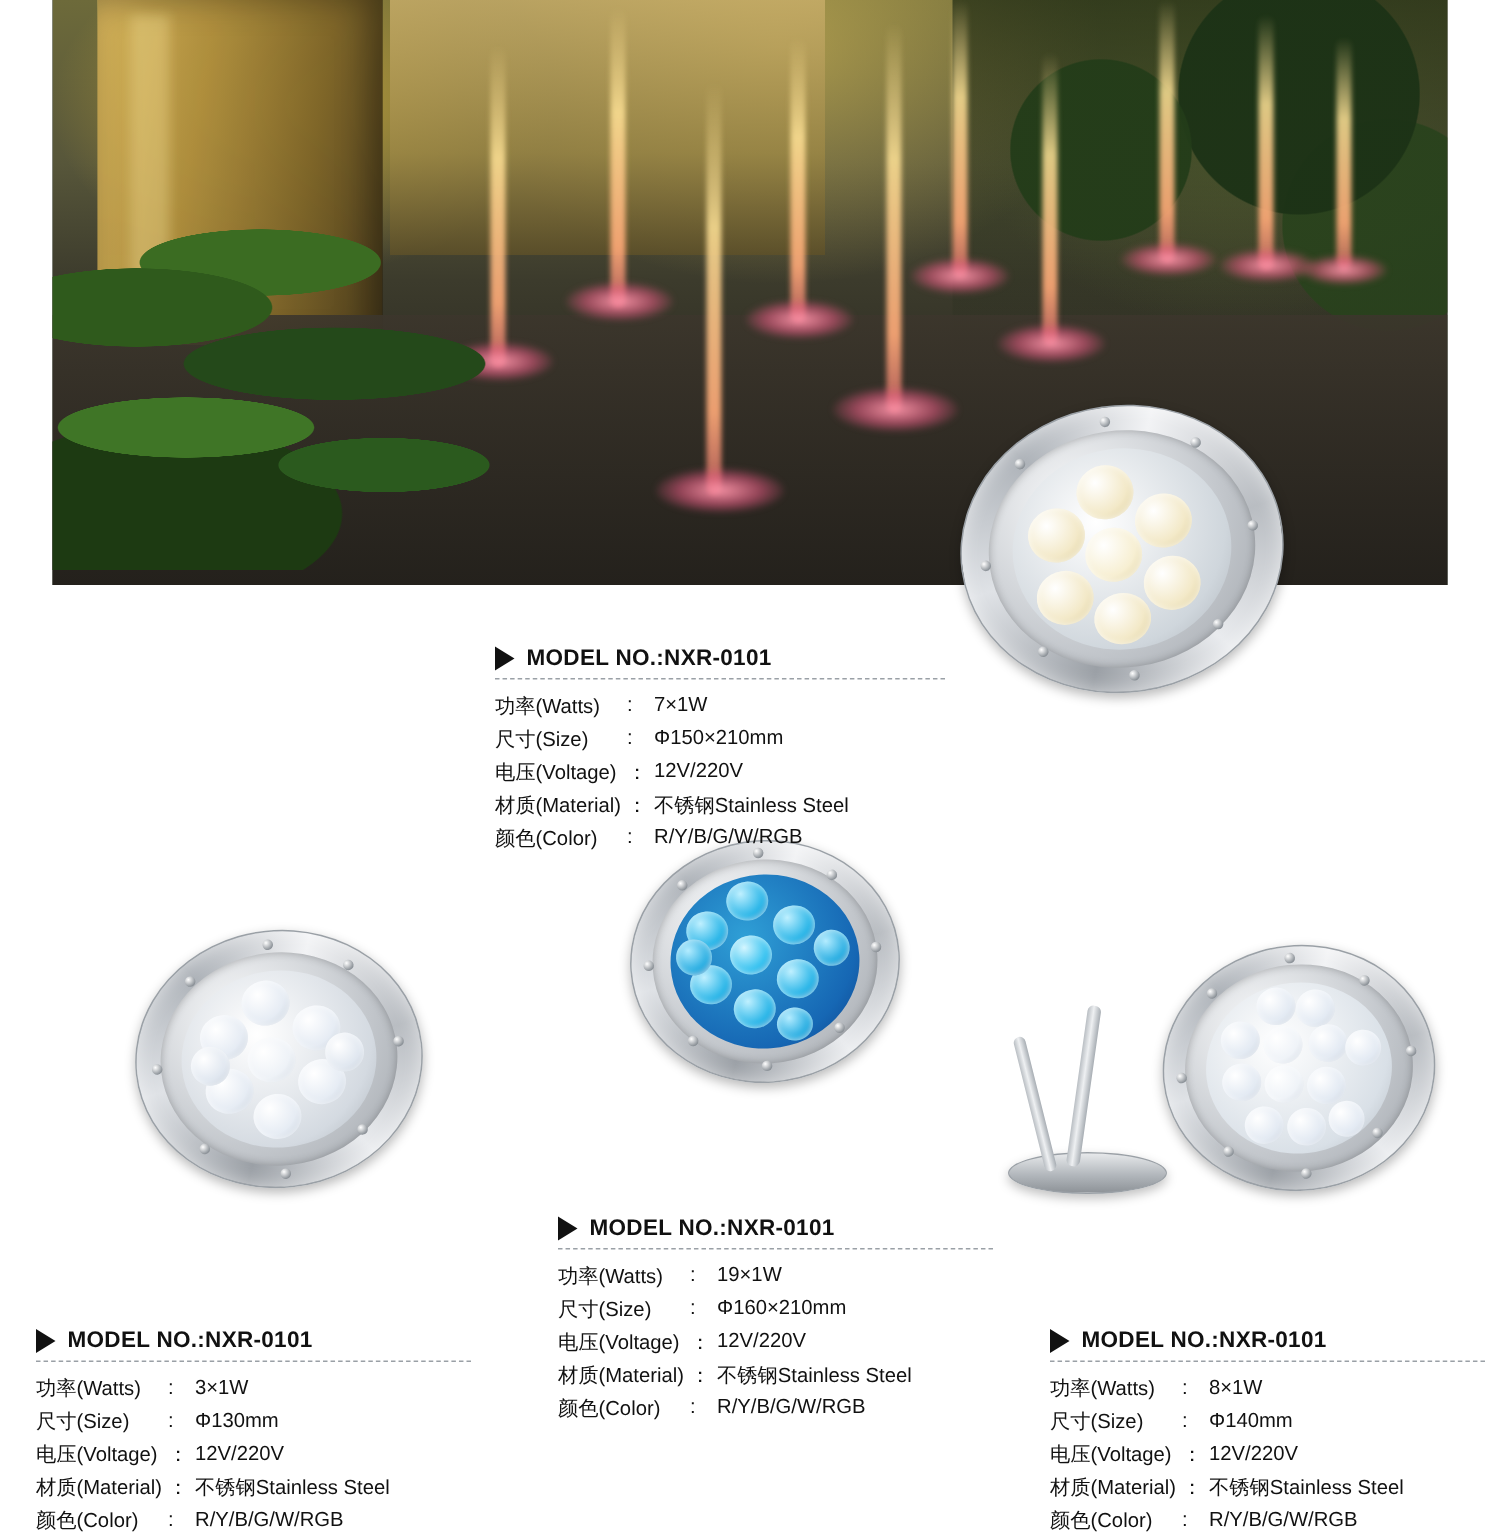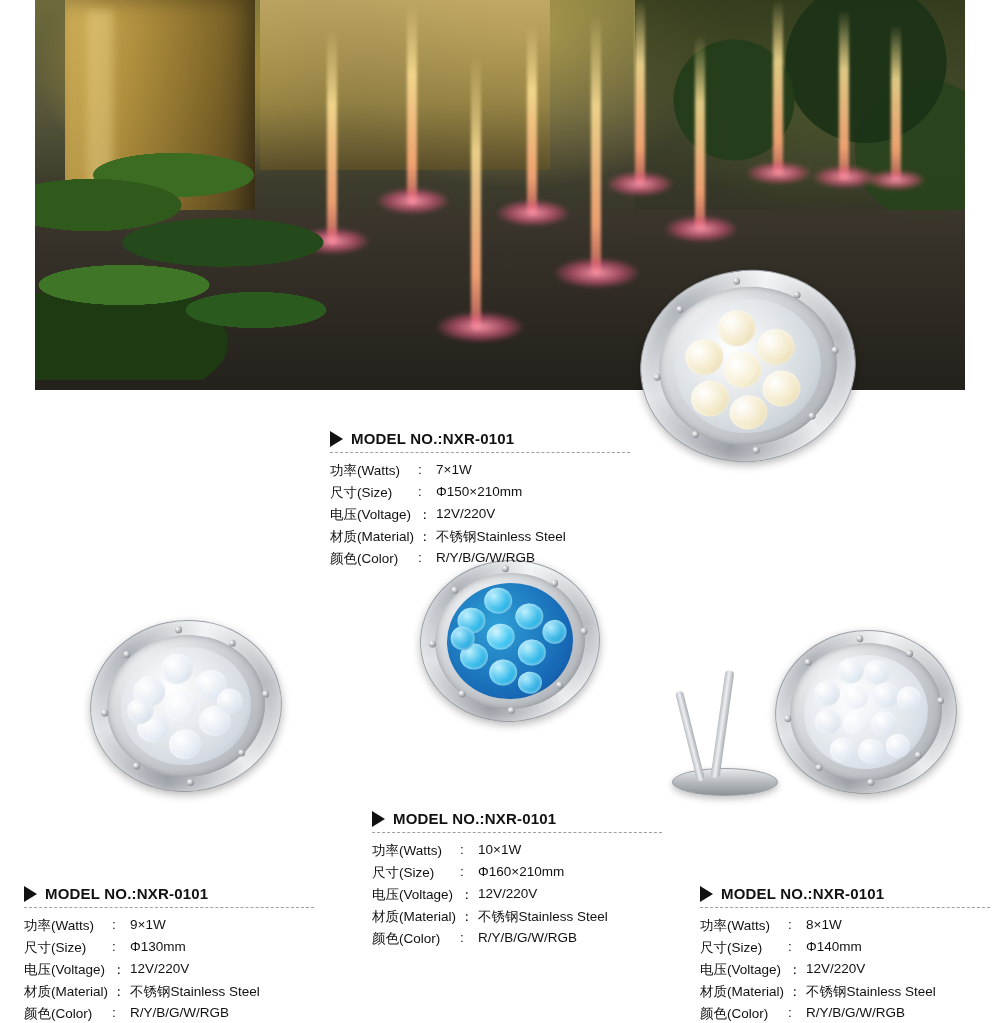--- a/index.html
+++ b/index.html
@@ -360,21 +360,21 @@
 <div class="spec" style="left:372px; top:810px; width:290px;">
   <div class="title-row">
     <span class="tri"></span>
     <span class="model">MODEL NO.:NXR-0101</span>
   </div>
   <table>
     <tbody>
         <tr>
       <td class="k">功率(Watts)</td>
       <td class="c">:</td>
-      <td class="v">10×1W</td>
+      <td class="v">19×1W</td>
     </tr>
     <tr>
       <td class="k">尺寸(Size)</td>
       <td class="c">:</td>
       <td class="v">Φ160×210mm</td>
     </tr>
     <tr>
       <td class="k">电压(Voltage)</td>
       <td class="c">：</td>
       <td class="v">12V/220V</td>
@@ -396,21 +396,21 @@
 <div class="spec" style="left:24px; top:885px; width:290px;">
   <div class="title-row">
     <span class="tri"></span>
     <span class="model">MODEL NO.:NXR-0101</span>
   </div>
   <table>
     <tbody>
         <tr>
       <td class="k">功率(Watts)</td>
       <td class="c">:</td>
-      <td class="v">9×1W</td>
+      <td class="v">3×1W</td>
     </tr>
     <tr>
       <td class="k">尺寸(Size)</td>
       <td class="c">:</td>
       <td class="v">Φ130mm</td>
     </tr>
     <tr>
       <td class="k">电压(Voltage)</td>
       <td class="c">：</td>
       <td class="v">12V/220V</td>

